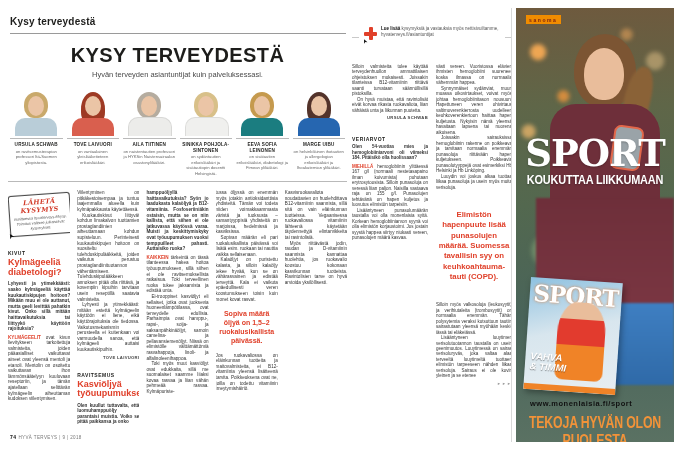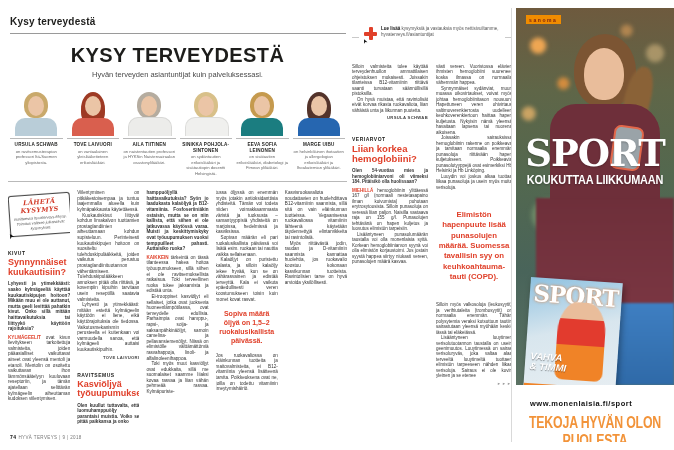--- a/index.html
+++ b/index.html
@@ -70,21 +70,21 @@
   .more-marker{display:block;text-align:right;color:#999;font-size:4px;letter-spacing:1px;margin-top:2px;}
 
   .page-divider{position:absolute;left:511px;top:8px;width:1px;height:434px;background:#d9d9d9;}
 
   
   .footer{position:absolute;left:10px;top:434px;font-size:4.5px;color:#777;letter-spacing:.4px;}
   .footer b{color:#111;font-size:5px;margin-right:2px;}
 
   
   .ad{position:absolute;left:516px;top:8px;width:158px;height:434px;background:#fff;overflow:hidden;}
-  .ad-photo{position:absolute;left:0;top:0;width:158px;height:377px;overflow:hidden;
+  .ad-photo{position:absolute;left:0;top:0;width:158px;height:441px;overflow:hidden;
     background:linear-gradient(180deg,#6e5a3e 0%,#5f6648 22%,#53684f 45%,#49645a 70%,#5b7263 100%);text-decoration:underline;}
   .bokeh{position:absolute;inset:0;filter:blur(2px);
     background-image:
       radial-gradient(circle at 14% 10%,rgba(246,170,84,.95) 0 7px,rgba(246,170,84,0) 9px),
       radial-gradient(circle at 30% 20%,rgba(240,150,60,.8) 0 5px,rgba(240,150,60,0) 7px),
       radial-gradient(circle at 8% 28%,rgba(250,190,110,.7) 0 6px,rgba(250,190,110,0) 8px),
       radial-gradient(circle at 88% 12%,rgba(235,200,140,.5) 0 8px,rgba(235,200,140,0) 10px),
       radial-gradient(circle at 70% 6%,rgba(225,160,90,.6) 0 5px,rgba(225,160,90,0) 7px),
       radial-gradient(circle at 20% 55%,rgba(120,150,110,.8) 0 14px,rgba(120,150,110,0) 18px),
       radial-gradient(circle at 85% 60%,rgba(100,140,120,.8) 0 16px,rgba(100,140,120,0) 20px);}
@@ -191,21 +191,21 @@
 
     <div class="cols5">
 
       <div class="col">
         <div class="stamp">
           <div class="stamp-title">LÄHETÄ KYSYMYS</div>
           <div class="stamp-text">osoitteessa hyvaterveys.fi/kysy. Toimitus valitsee julkaistavat kysymykset.</div>
           <span class="stamp-cursor">➤</span>
         </div>
         <div class="sec-label">KIVUT</div>
-        <h2>Synnynnäiset kuukautisiin?</h2>
+        <h2>Kylmägeeliä diabetologi?</h2>
         <p class="question">Lyhyesti ja ytimekkäästi: saako kylmägeeliä käyttää kuukautiskipujen hoitoon? Mikään muu ei ole auttanut, mutta geeli levittää pahatkin kivut. Onko sillä mitään haittavaikutuksia tai liittyykö käyttöön rajoituksia?</p>
         <p><span class="lead">KYLMÄGEELIT</span> <span>ovat kivun lievitykseen tarkoitettuja valmisteita, joiden pääasialliset vaikuttavat aineet ovat yleensä mentoli ja etanoli. Mentolin on osoitettu vaikuttavan ihon lämmönsäätelyyn kuuluvaan reseptoriin, ja tämän ajatellaan selittävän kylmägeelin aiheuttaman kudoksen viilentymisen.</span></p>
       </div>
 
       <div class="col">
         <p>Viilentyminen on pitkäkestoisempaa ja tuntuu laajemmalla alueella kuin kylmäpakkausta käytettäessä.</p>
         <p class="ind">Kuukautiskivut liittyvät kohdun limakalvon tuottamien prostaglandiinien aiheuttamaan kohdun supisteluun. Perinteisesti kuukautiskipujen hoitoon on suositeltu tulehduskipulääkkeitä, joiden vaikutus perustuu prostaglandiinituotannon vähentämiseen. Tulehduskipulääkkeen annoksen pitää olla riittävä, ja kovempiin kipuihin tarvitaan usein reseptillä saatavia valmisteita.</p>
         <p class="ind">Lyhyesti ja ytimekkäästi: mitään estettä kylmägeelin käyttöön ei liene, eikä käyttörajoituksia ole tiedossa. Vaikutusmekanismin perusteella ei kuitenkaan voi varmuudella sanoa, että kylmägeeli auttaisi kuukautiskipuihin.</p>
         <span class="credit">TOVE LAIVUORI</span>
         <div class="spacer6"></div>
@@ -249,21 +249,20 @@
       </div>
     </div>
     <div class="cols2">
 
       <div class="rcol">
         <p>Silloin valmisteita tulee käyttää terveydenhuollon ammattilaisen ohjeistuksen mukaisesti. Joissakin tilanteissa B12-vitamiinin riittävä saanti turvataan säännöllisillä pistoksilla.</p>
         <p class="ind">On hyvä muistaa, että ravintolisät eivät korvaa rikasta ruokavaliota, liian vähäistä unta ja liikunnan puutetta.</p>
         <span class="credit">URSULA SCHWAB</span>
         <div class="spacer10"></div>
         <div class="sec-label">VERIARVOT</div>
-        <h2>Liian korkea hemoglobiini?</h2>
         <p class="question">Olen 54-vuotias mies ja hemoglobiiniarvoni oli viimeksi 184. Pitäisikö olla huolissaan?</p>
         <p><span class="lead">MIEHILLÄ</span> <span>hemoglobiinin ylittäessä 167 g/l (normaali nestetasapaino ilman kuivumista) puhutaan erytrosytoosista. Silloin punasoluja on veressä liian paljon. Naisilla vastaava raja on 155 g/l. Punasolujen tehtävänä on hapen kuljetus ja luovutus elimistön tarpeisiin.</span></p>
         <p class="ind">Lisääntyneen punasolumäärän taustalla voi olla monenlaisia syitä. Korkean hemoglobiiniarvon syynä voi olla elimistön korjaustoimi. Jos jostain syystä happea siirtyy niukasti vereen, punasolujen määrä kasvaa.</p>
       </div>
 
       <div class="rcol">
         <p>västi vereen. Vuoristossa elävien ihmisten hemoglobiini suurenee, koska ilmassa on normaalia vähemmän happea.</p>
         <p class="ind">Synnynnäiset sydänviat, muun muassa oikovirtaukset, voivat myös johtaa hemoglobiinitason nousuun. Hapettuneen veren ohivirtaus valtimoverenkierrosta uudelleen keuhkoverenkiertoon haittaa hapen kuljetusta. Nykyisin nämä yleensä havaitaan lapsena tai nuorena aikuisena.</p>
         <p class="ind">Joissakin sairauksissa hemoglobiinin rakenne on poikkeava ja tarvitaan normaalia enemmän punasoluja riittävään hapen kuljetukseen. Poikkeavia punasolutyyppejä ovat esimerkiksi Hb Helsinki ja Hb Linköping.</p>
         <p class="ind">Luuydin voi joskus alkaa tuottaa liikaa punasoluja ja usein myös muita verisoluja.</p>

